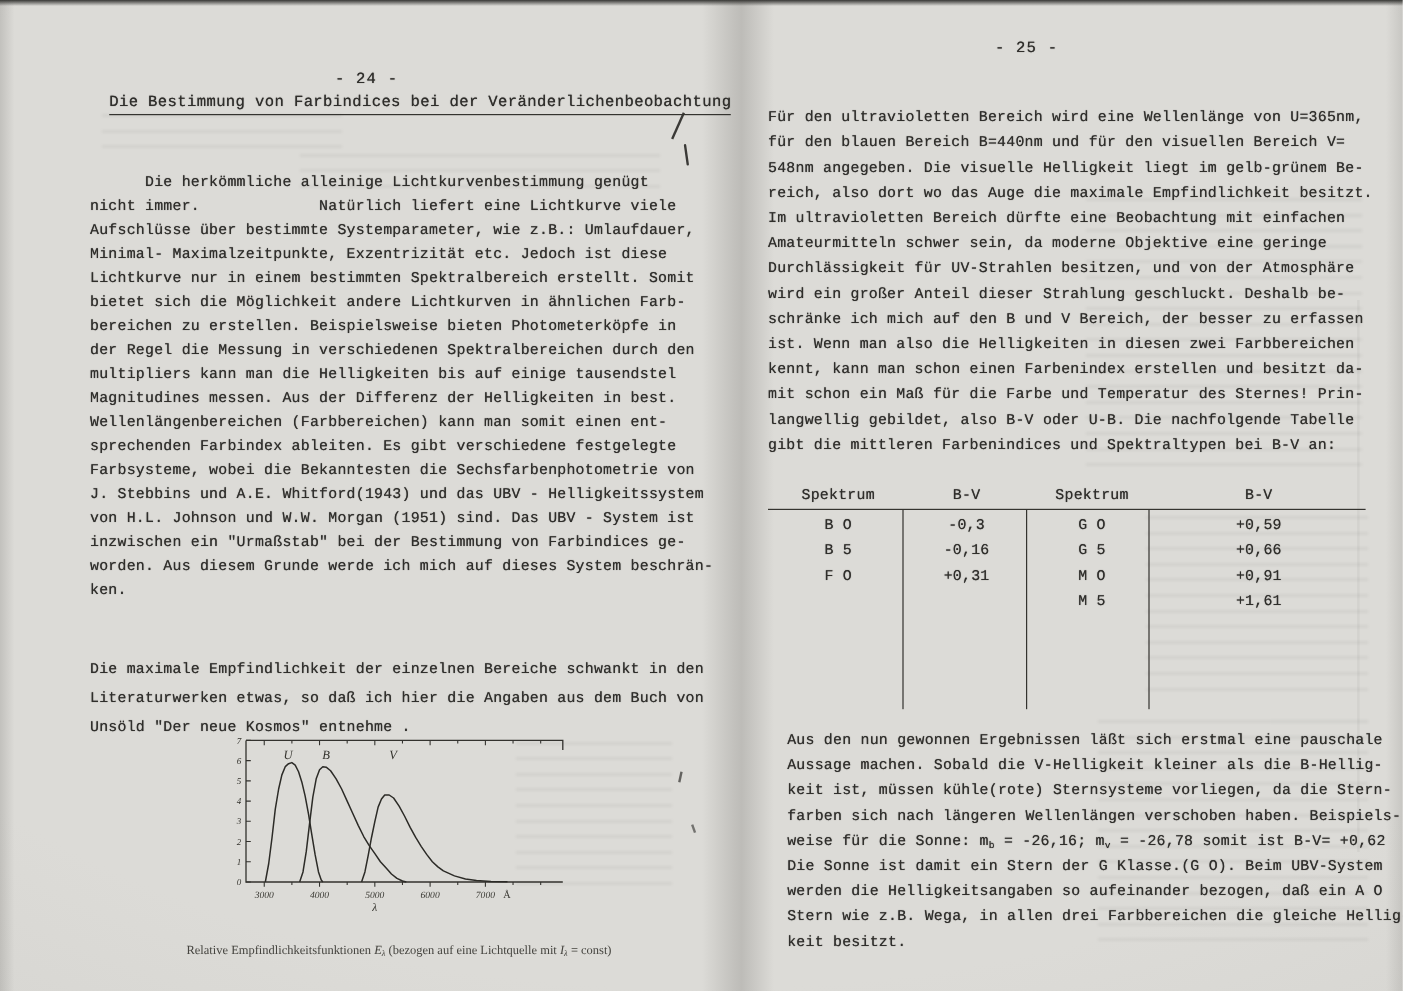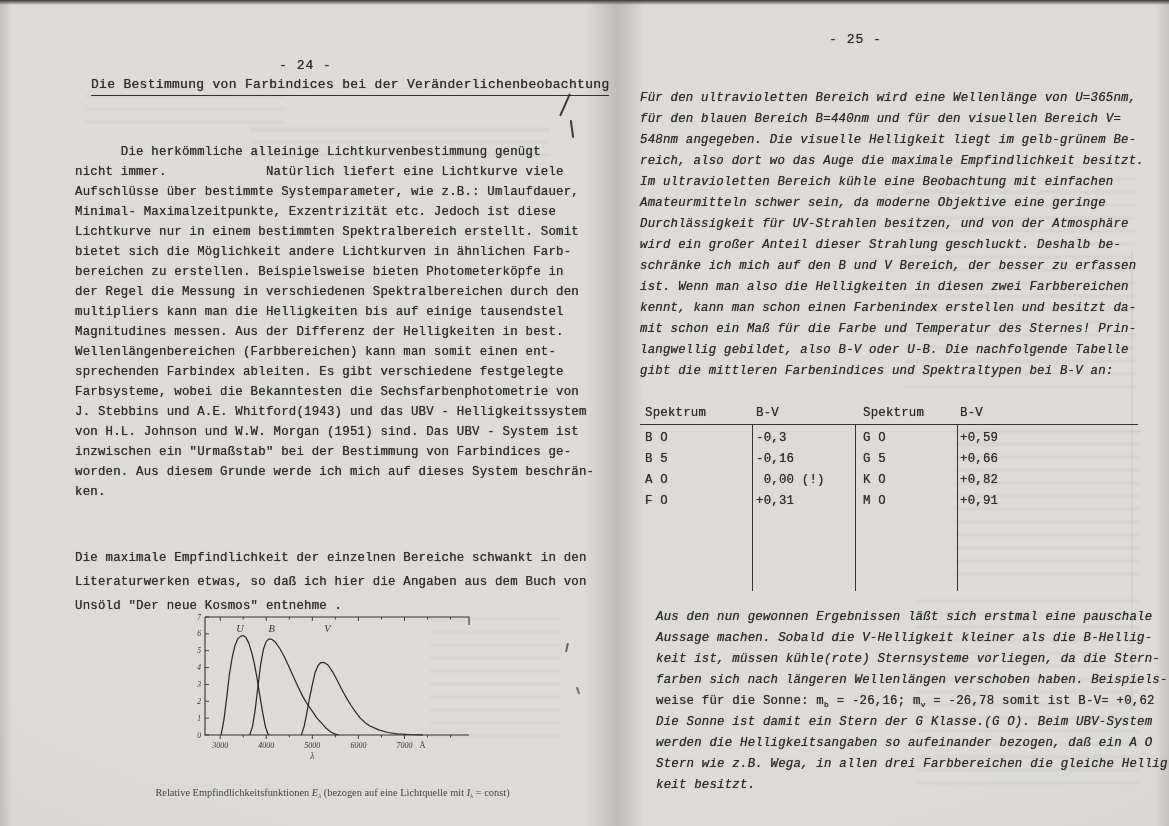--- a/index.html
+++ b/index.html
@@ -14,27 +14,27 @@
   .edge-left{position:absolute;left:0;top:0;width:12px;height:826px;
     background:linear-gradient(90deg,rgba(60,58,54,.16),rgba(60,58,54,0));}
   .edge-right{position:absolute;right:0;top:0;width:14px;height:826px;
     background:linear-gradient(270deg,rgba(60,58,54,.13),rgba(60,58,54,0));}
   .gutter{position:absolute;left:585px;top:0;width:60px;height:826px;
     background:linear-gradient(90deg,rgba(66,64,60,0),rgba(66,64,60,.17) 45%,rgba(66,64,60,.20) 55%,rgba(66,64,60,0));}
   .abs{position:absolute;}
   .txt{font-size:12.4px;letter-spacing:.2px;text-shadow:0 0 .7px rgba(47,46,43,.85);}
   .tline{white-space:pre;}
   .lh20 .tline{height:20px;line-height:20px;}
-  .lh21 .tline{height:21px;line-height:21px;font-style:italic;}
+  .lh21 .tline{height:21px;line-height:21px;}
   .lh24 .tline{height:24px;line-height:24px;}
   .pagenum{font-size:13px;letter-spacing:1px;text-align:center;width:95px;}
   .title{left:75px;top:77px;font-size:13px;white-space:pre;letter-spacing:.3px;
     border-bottom:1.3px solid #34332f;padding-bottom:3px;text-shadow:0 0 .7px rgba(47,46,43,.9);margin-left:16px;}
   
-  .dtable{left:640px;top:404px;width:498px;height:190px;}
+  .dtable{left:640px;top:404px;width:498px;height:190px;text-align:center;}
   .thead,.trow{display:grid;grid-template-columns:112px 103px 102px 181px;height:21px;line-height:21px;}
   .thead{height:20px;line-height:18px;}
   .tcell,.thcell{white-space:pre;padding-left:5px;overflow:visible;}
   .thead .thcell:nth-child(2),.trow .tcell:nth-child(2){padding-left:4px;}
   .thead .thcell:nth-child(3),.trow .tcell:nth-child(3){padding-left:8px;}
   .thead .thcell:nth-child(4),.trow .tcell:nth-child(4){padding-left:3px;}
   .hrule{position:absolute;left:0;top:20px;width:498px;height:0;border-top:1.6px solid #34332f;}
   .tbody{position:absolute;left:0;top:24px;width:498px;}
   .vline{position:absolute;top:21px;height:166px;width:1.4px;background:#34332f;}
   .vl1{left:112px;} .vl2{left:215px;} .vl3{left:317px;}
@@ -168,21 +168,21 @@
 </div>
 
 <div>
   <div class="abs txt pagenum" style="left:808px;top:32px;">- 25 -</div>
 
   <div class="abs txt lh21" style="left:640px;top:88px;width:510px;">
       <div class="tline">Für den ultravioletten Bereich wird eine Wellenlänge von U=365nm,</div>
       <div class="tline">für den blauen Bereich B=440nm und für den visuellen Bereich V=</div>
       <div class="tline">548nm angegeben. Die visuelle Helligkeit liegt im gelb-grünem Be-</div>
       <div class="tline">reich, also dort wo das Auge die maximale Empfindlichkeit besitzt.</div>
-      <div class="tline">Im ultravioletten Bereich kühle eine Beobachtung mit einfachen</div>
+      <div class="tline">Im ultravioletten Bereich dürfte eine Beobachtung mit einfachen</div>
       <div class="tline">Amateurmitteln schwer sein, da moderne Objektive eine geringe</div>
       <div class="tline">Durchlässigkeit für UV-Strahlen besitzen, und von der Atmosphäre</div>
       <div class="tline">wird ein großer Anteil dieser Strahlung geschluckt. Deshalb be-</div>
       <div class="tline">schränke ich mich auf den B und V Bereich, der besser zu erfassen</div>
       <div class="tline">ist. Wenn man also die Helligkeiten in diesen zwei Farbbereichen</div>
       <div class="tline">kennt, kann man schon einen Farbenindex erstellen und besitzt da-</div>
       <div class="tline">mit schon ein Maß für die Farbe und Temperatur des Sternes! Prin-</div>
       <div class="tline">langwellig gebildet, also B-V oder U-B. Die nachfolgende Tabelle</div>
       <div class="tline">gibt die mittleren Farbenindices und Spektraltypen bei B-V an:</div>
     </div>
@@ -205,30 +205,30 @@
           <span class="tcell">G O</span>
           <span class="tcell">+0,59</span>
         </div>
         <div class="trow">
           <span class="tcell">B 5</span>
           <span class="tcell">-0,16</span>
           <span class="tcell">G 5</span>
           <span class="tcell">+0,66</span>
         </div>
         <div class="trow">
-          <span class="tcell">A O</span>
-          <span class="tcell"> 0,00 (!)</span>
-          <span class="tcell">K O</span>
-          <span class="tcell">+0,82</span>
-        </div>
-        <div class="trow">
           <span class="tcell">F O</span>
           <span class="tcell">+0,31</span>
           <span class="tcell">M O</span>
           <span class="tcell">+0,91</span>
+        </div>
+        <div class="trow">
+          <span class="tcell"></span>
+          <span class="tcell"></span>
+          <span class="tcell">M 5</span>
+          <span class="tcell">+1,61</span>
         </div>
       </div>
   </div>
 
   <div class="abs txt" style="left:656px;top:607px;width:515px;">
     <div class="lh21">
         <div class="tline">Aus den nun gewonnen Ergebnissen läßt sich erstmal eine pauschale</div>
         <div class="tline">Aussage machen. Sobald die V-Helligkeit kleiner als die B-Hellig-</div>
         <div class="tline">keit ist, müssen kühle(rote) Sternsysteme vorliegen, da die Stern-</div>
         <div class="tline">farben sich nach längeren Wellenlängen verschoben haben. Beispiels-</div>

